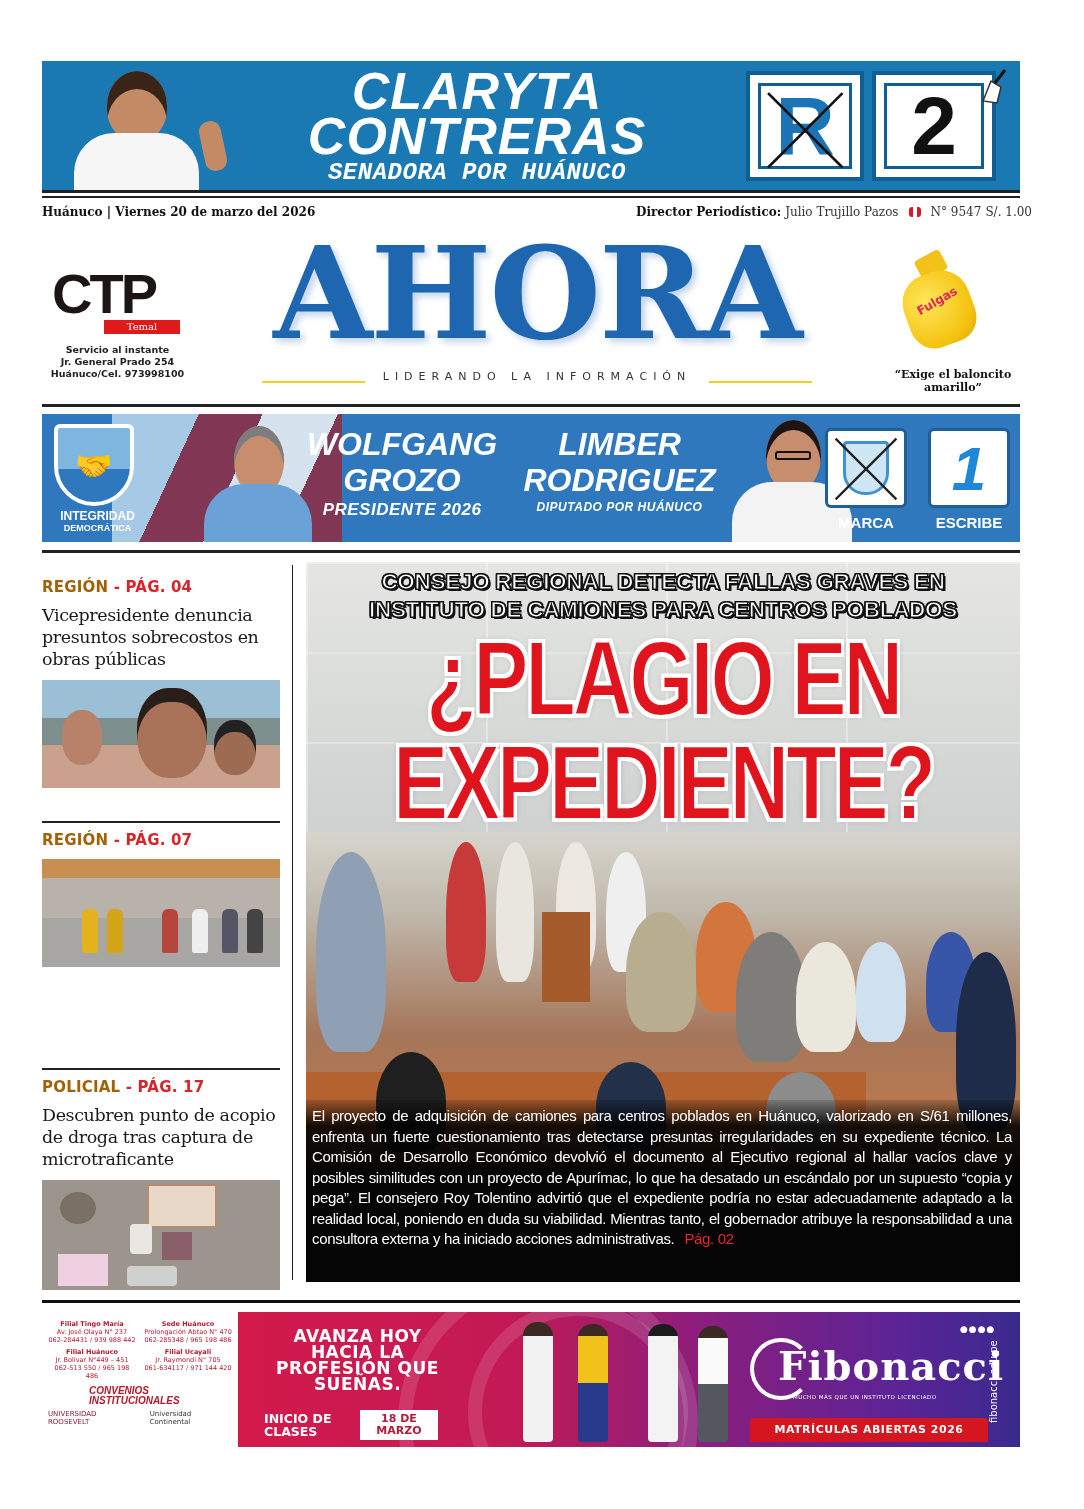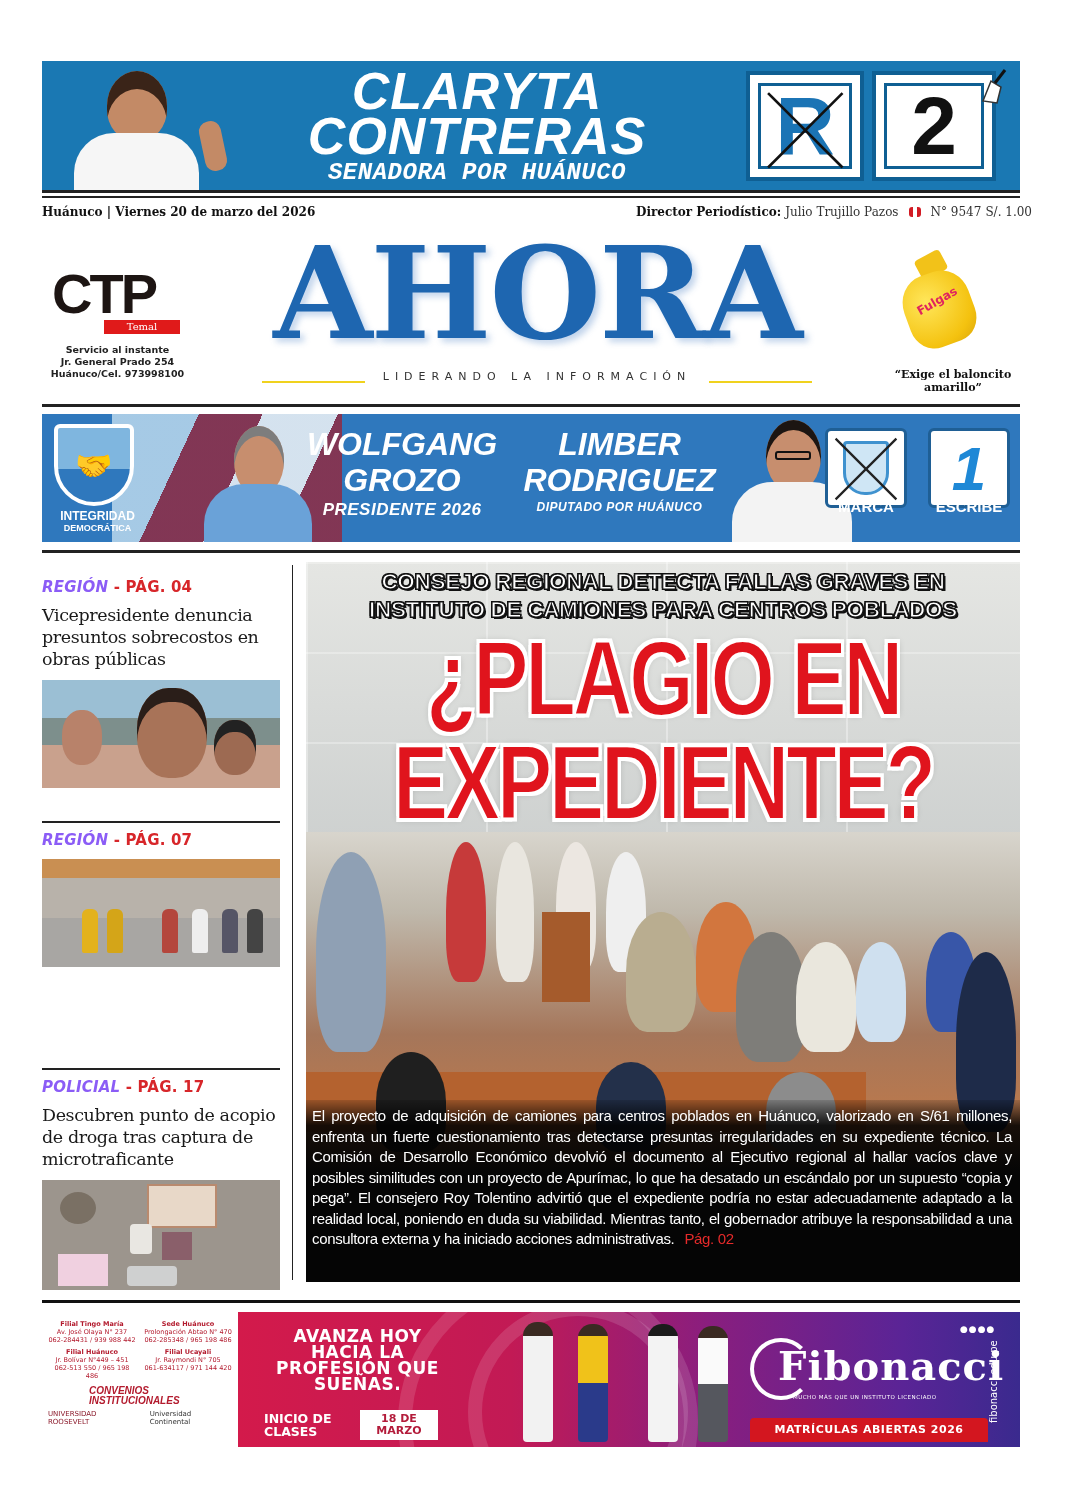--- a/index.html
+++ b/index.html
@@ -66,30 +66,30 @@
   .cand2 .cand-body { background: #f3f3f3; }
   .wg-name { left: 250px; top: 12px; width: 220px; text-align: center; color: #fff; font-family: "Liberation Sans", sans-serif; font-weight: 700; font-style: italic; font-size: 32px; line-height: 36px; }
   .wg-role { left: 250px; top: 86px; width: 220px; text-align: center; color: #fff; font-family: "Liberation Sans", sans-serif; font-weight: 700; font-style: italic; font-size: 17px; letter-spacing: 0.5px; }
   .lr-name { left: 470px; top: 12px; width: 215px; text-align: center; color: #fff; font-family: "Liberation Sans", sans-serif; font-weight: 700; font-style: italic; font-size: 32px; line-height: 36px; }
   .lr-role { left: 470px; top: 86px; width: 215px; text-align: center; color: #fff; font-family: "Liberation Sans", sans-serif; font-weight: 700; font-style: italic; font-size: 12px; letter-spacing: 0.5px; }
   .vote-box { top: 14px; height: 80px; background: #fff; border: 3px solid #1f5f95; border-radius: 6px; display: flex; align-items: center; justify-content: center; }
   .vote-box.marca { left: 783px; width: 82px; }
   .vote-box.escribe { left: 886px; width: 82px; }
   .vote-box .num { font-family: "Liberation Sans", sans-serif; font-weight: 700; font-style: italic; font-size: 62px; color: #1e88d6; }
   .vote-box .mini-shield { width: 46px; height: 54px; border: 3px solid #3f92cf; border-radius: 4px 4px 22px 22px; background: #cfe6f5; }
-  .vote-label { top: 84px; width: 90px; text-align: center; color: #fff; font-family: "Liberation Sans", sans-serif; font-weight: 700; font-size: 15px; }
+  .vote-label { top: 100px; width: 90px; text-align: center; color: #fff; font-family: "Liberation Sans", sans-serif; font-weight: 700; font-size: 15px; }
   .vote-label.l1 { left: 779px; }
   .vote-label.l2 { left: 882px; }
 
   .rule-under-banner { left: 42px; top: 550px; width: 978px; height: 3px; background: #222; }
 
   
   .side-story { left: 42px; width: 238px; }
   .kicker { font-family: "DejaVu Sans", sans-serif; font-weight: 700; font-size: 15px; letter-spacing: 0.2px; }
-  .kicker .sec { color: #8b5cf6; font-style: italic; }
+  .kicker .sec { color: #a16207; }
   .kicker .pg { color: #d7262a; }
   .side-title { margin-top: 8px; font-family: "DejaVu Serif", serif; font-size: 17.5px; line-height: 22px; color: #1a1a1a; letter-spacing: -0.4px; }
   .side-photo { margin-top: 10px; width: 238px; height: 108px; overflow: hidden; position: relative; }
   .photo1 { background: linear-gradient(180deg,#9bbfd4 0 35%, #7d8f8c 35% 60%, #c9a18d 60% 100%); }
   .photo1 .face { position:absolute; left:95px; top:8px; width:70px; height:90px; border-radius:45%; background:#a87358; box-shadow: inset 0 14px 0 #2a1e19; }
   .photo1 .face2 { position:absolute; left:20px; top:30px; width:40px; height:55px; border-radius:45%; background:#b8826a; }
   .photo1 .face3 { position:absolute; left:172px; top:40px; width:42px; height:55px; border-radius:45%; background:#9d6a52; box-shadow: inset 0 12px 0 #222; }
   .photo2 { background: linear-gradient(180deg,#c98f52 0 18%, #b8b2aa 18% 55%, #a8a6a3 55%); }
   .photo2 .p { position:absolute; bottom: 14px; width: 16px; height: 44px; border-radius: 6px 6px 2px 2px; }
   .photo3 { background: #9c958d; }

